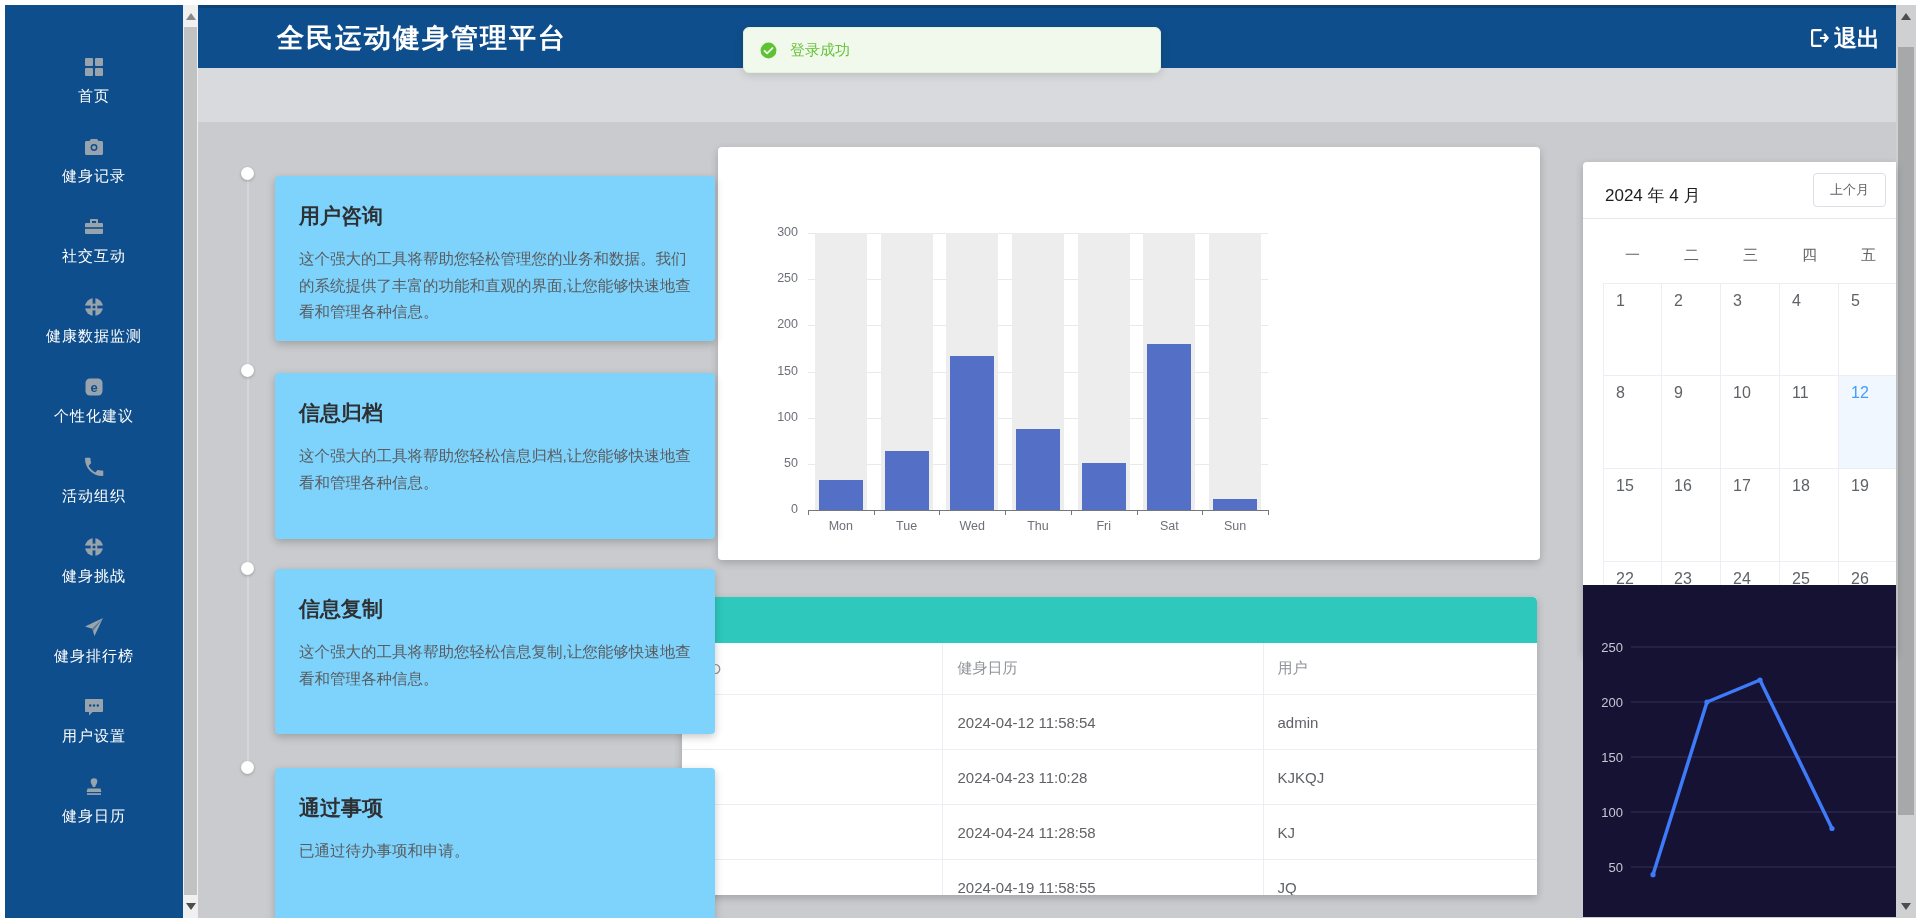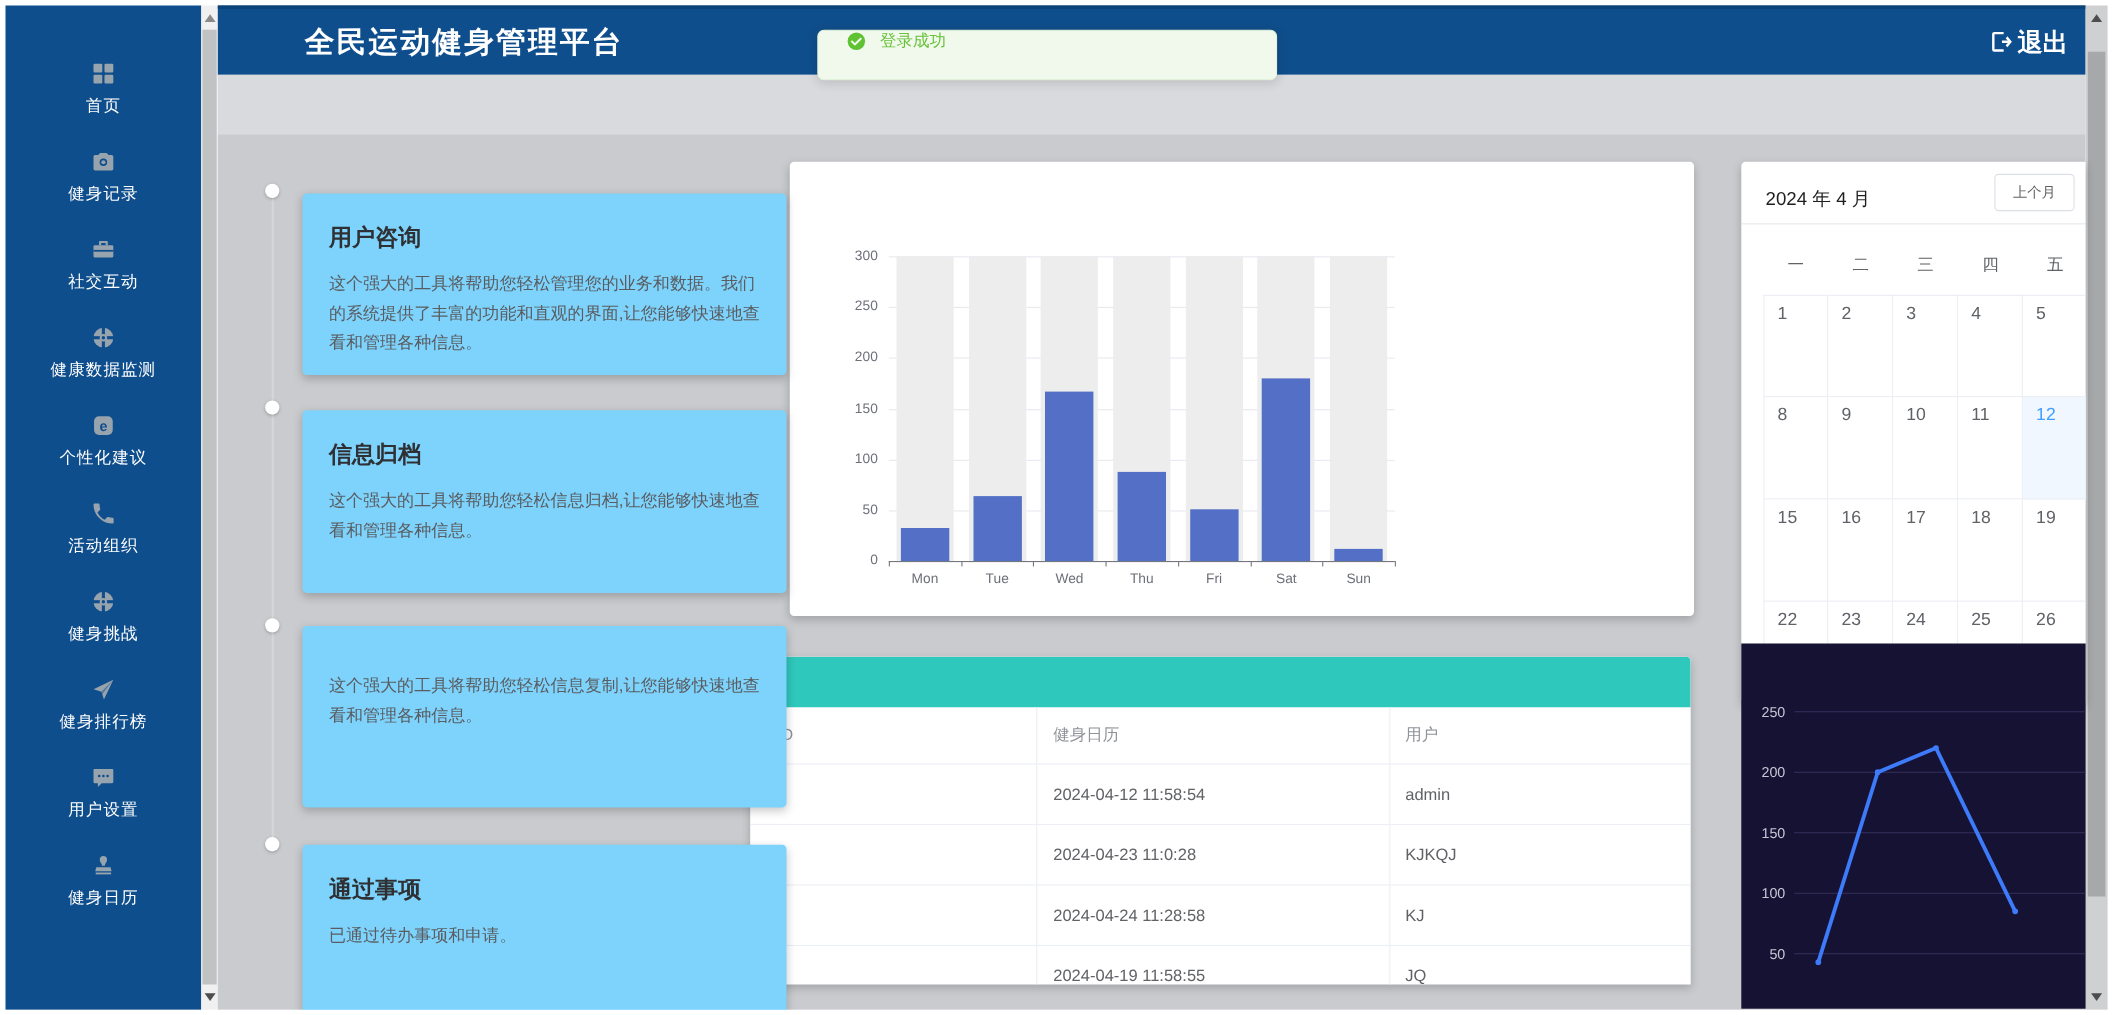--- a/index.html
+++ b/index.html
@@ -26,21 +26,21 @@
   .header{position:absolute;left:198px;top:5px;width:1698px;height:63px;background:#0f4e8c;border-top:3px solid #0b4278;box-sizing:border-box;}
   .title{position:absolute;left:79px;top:0;height:44px;line-height:60px;color:#fff;font-size:27px;font-weight:bold;letter-spacing:2px;}
   .logout{position:absolute;right:16px;top:0;height:60px;display:flex;align-items:center;color:#fff;font-size:23px;font-weight:bold;cursor:pointer;}
   .logout .licn{width:24px;height:24px;margin-right:3px;}
   .logout .licn svg{width:100%;height:100%;display:block;}
   .band{position:absolute;left:198px;top:68px;width:1698px;height:54px;background:#d9dadd;}
   .content{position:absolute;left:198px;top:122px;width:1698px;height:796px;background:#c9cbce;}
 
   
   .toast{position:absolute;left:743px;top:27px;width:418px;height:46px;background:#f0f9eb;border:1px solid #e1f3d8;
-         border-radius:6px;display:flex;align-items:flex-start;padding-left:25px;box-sizing:border-box;
+         border-radius:6px;display:flex;align-items:center;padding-left:15px;box-sizing:border-box;
          box-shadow:0 2px 10px rgba(0,0,0,.14);z-index:30;}
   .toast .ticn{width:19px;height:19px;}
   .toast .ticn svg{width:100%;height:100%;display:block;}
   .toast .msg{color:#67c23a;font-size:15px;margin-left:12px;}
 
   
   .tl-line{position:absolute;left:247px;top:173px;width:2px;height:594px;background:#d5d6d8;z-index:3;}
   .tl-dot{position:absolute;left:241px;width:13px;height:13px;border-radius:50%;background:#fff;box-shadow:0 1px 3px rgba(0,0,0,.25);z-index:4;}
   .card{position:absolute;left:275px;width:440px;background:#7dd3fc;border-radius:4px;box-shadow:0 3px 9px rgba(0,0,0,.22);
         z-index:5;box-sizing:border-box;padding:26px 24px 0 24px;margin-top:11px;}
@@ -64,21 +64,21 @@
   .teal{height:46px;background:#2fc8bc;border-radius:4px 4px 0 0;}
   table.tbl{width:100%;border-collapse:collapse;table-layout:fixed;}
   table.tbl col.c1{width:260px;} table.tbl col.c2{width:321px;}
   table.tbl th{height:49px;font-size:15px;font-weight:normal;color:#909399;text-align:left;border-bottom:1px solid #ebeef5;}
   table.tbl td{height:52px;font-size:15px;color:#606266;border-bottom:1px solid #ebeef5;}
   table.tbl th:nth-child(-n+2),table.tbl td:nth-child(-n+2){border-right:1px solid #ebeef5;}
   table.tbl th:nth-child(1),table.tbl td:nth-child(1){padding-left:24px;}
   table.tbl th:nth-child(2),table.tbl td:nth-child(2){padding-left:15px;}
   table.tbl th:nth-child(3),table.tbl td:nth-child(3){padding-left:14px;}
 
-  .calendar-panel{position:absolute;left:1583px;top:147px;width:313px;height:492px;background:#fff;z-index:1;overflow:hidden;
+  .calendar-panel{position:absolute;left:1583px;top:162px;width:313px;height:492px;background:#fff;z-index:1;overflow:hidden;
                   border-radius:4px 0 0 4px;box-shadow:0 3px 9px rgba(0,0,0,.2);}
   .cal-title{position:absolute;left:22px;top:22px;font-size:17px;color:#1d1e20;}
   .prev-btn{position:absolute;left:230px;top:11px;width:73px;height:34px;background:#fff;border:1px solid #dcdfe6;
             border-radius:4px;font-size:13px;color:#606266;cursor:pointer;font-family:inherit;}
   .cal-divider{position:absolute;left:0;top:56px;width:100%;height:1px;background:#e4e7ed;}
   .weekdays{position:absolute;left:20px;top:84px;display:flex;}
   .wd{width:59px;text-align:center;font-size:15px;color:#606266;}
   .days{position:absolute;left:20px;top:121px;}
   .dayrow{display:flex;}
   .day-cell{width:59px;height:93px;border-right:1px solid #eceef3;border-bottom:1px solid #eceef3;box-sizing:border-box;cursor:pointer;}
@@ -252,20 +252,21 @@
         <h3>用户咨询</h3>
         <p>这个强大的工具将帮助您轻松管理您的业务和数据。我们的系统提供了丰富的功能和直观的界面,让您能够快速地查看和管理各种信息。</p>
       </div>
       <div class="tl-dot" style="top: 364px;"></div>
       <div class="card" style="top: 362px; height: 166px;">
         <h3>信息归档</h3>
         <p>这个强大的工具将帮助您轻松信息归档,让您能够快速地查看和管理各种信息。</p>
       </div>
       <div class="tl-dot" style="top: 562px;"></div>
       <div class="card" style="top: 558px; height: 165px;">
+        <h3>信息复制</h3>
         <p>这个强大的工具将帮助您轻松信息复制,让您能够快速地查看和管理各种信息。</p>
       </div>
       <div class="tl-dot" style="top: 761px;"></div>
       <div class="card" style="top: 757px; height: 166px;">
         <h3>通过事项</h3>
         <p>已通过待办事项和申请。</p>
       </div>
     </div>
 
   <section class="chart-panel" id="barchart">

